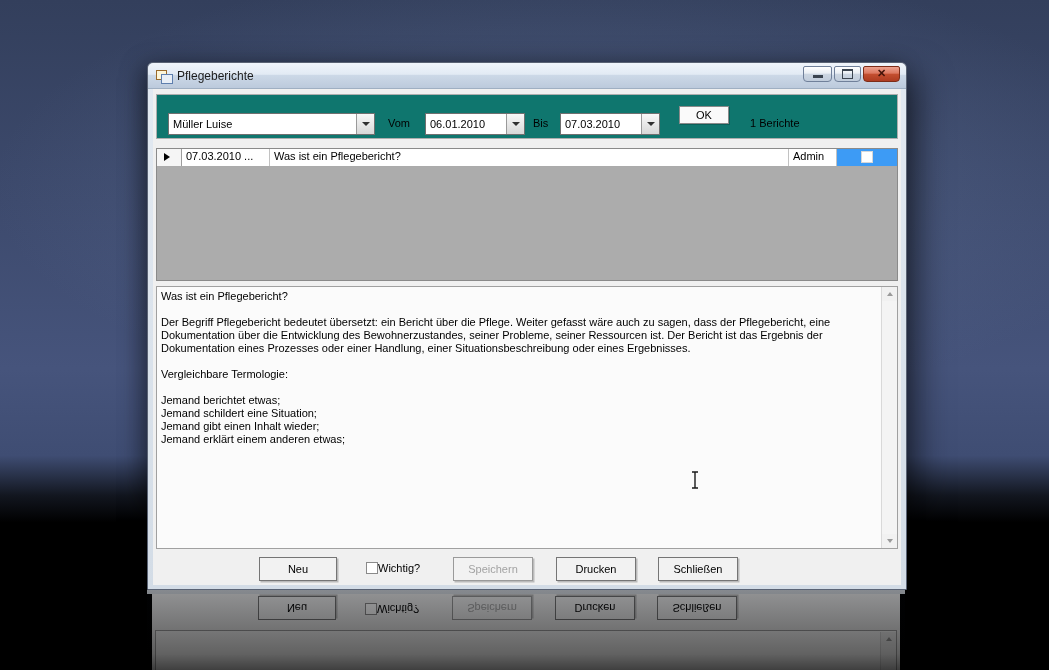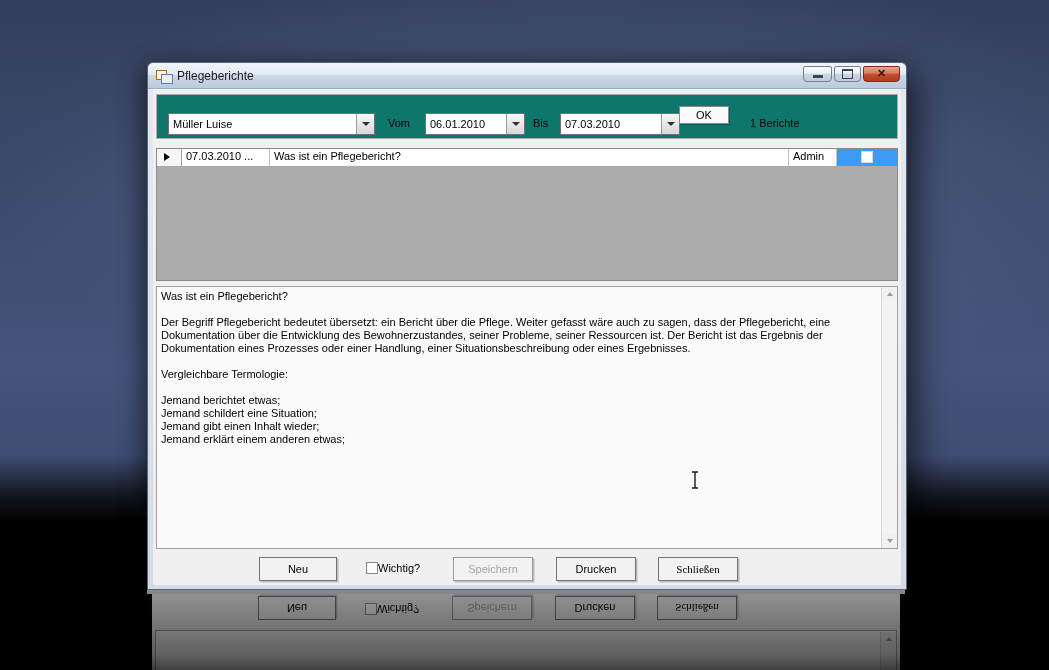--- a/index.html
+++ b/index.html
@@ -40,21 +40,21 @@
   .lbl{font-size:11px;color:#000;position:absolute;}
   
   .toolbar-panel{position:absolute;left:3px;top:5px;width:742px;height:45px;border:1px solid #aeaeae;box-sizing:border-box;background:#0f766e;}
   .combo{position:absolute;height:22px;background:#fff;border:1px solid #707070;box-sizing:border-box;display:flex;align-items:center;}
   .combo-text{font-size:11px;color:#000;padding-left:4px;flex:1;white-space:nowrap;overflow:hidden;}
   .combo-btn{width:17px;height:100%;border-left:1px solid #9a9a9a;background:linear-gradient(to bottom,#f8f8f8,#d8d8d8);
     display:flex;align-items:center;justify-content:center;flex:0 0 auto;}
   .arrow-down{width:0;height:0;border-left:4px solid transparent;border-right:4px solid transparent;border-top:4px solid #303030;}
   .combo.resident{left:11px;top:18px;width:207px;}
   .combo.date1{left:268px;top:18px;width:100px;}
-  .combo.date2{left:403px;top:18px;width:120px;}
+  .combo.date2{left:403px;top:18px;width:100px;}
   .lbl.vom{left:231px;top:22px;}
   .lbl.bis{left:376px;top:22px;}
   .lbl.count{left:593px;top:22px;}
   .ok-btn{position:absolute;left:522px;top:11px;width:50px;height:18px;font-size:11px;font-family:"Liberation Sans",sans-serif;
     background:#fafafa;border:1px solid #8a8a8a;box-shadow:1px 1px 0 rgba(0,0,0,0.18);color:#000;}
   
   .grid{position:absolute;left:3px;top:59px;width:742px;height:133px;border:1px solid #8a8a8a;box-sizing:border-box;background:#acacac;overflow:hidden;}
   .grid-header{display:flex;height:17px;background:#f5f5f5;border-bottom:1px solid #8f8f8f;}
   .gh{font-size:11px;color:#000;box-sizing:border-box;border-right:1px solid #9d9d9d;padding:1px 0 0 4px;white-space:nowrap;overflow:hidden;}
   .grid-row{display:flex;height:17px;background:#fff;border-bottom:1px solid #ababab;}
@@ -76,21 +76,21 @@
   .tri-up{width:0;height:0;border-left:3px solid transparent;border-right:3px solid transparent;border-bottom:4px solid #9a9a9a;}
   .tri-down{width:0;height:0;border-left:3px solid transparent;border-right:3px solid transparent;border-top:4px solid #9a9a9a;}
   
   .btn{position:absolute;height:24px;font-size:11px;font-family:"Liberation Sans",sans-serif;color:#000;
     background:#f2f2f2;border:1px solid #757575;box-shadow:1.5px 1.5px 0 rgba(0,0,0,0.22);}
   .btn.disabled{color:#a3a3a3;border-color:#9a9a9a;}
   .footer-y{top:468px;}
   .btn.neu{left:106px;width:78px;}
   .btn.speichern{left:300px;width:80px;}
   .btn.drucken{left:403px;width:80px;}
-  .btn.schliessen{left:505px;width:80px;font-family:Liberation Serif, serif;}
+  .btn.schliessen{left:505px;width:80px;}
   .chk{position:absolute;left:213px;top:473px;display:flex;align-items:center;cursor:default;}
   .chk-box{width:10px;height:10px;background:#fff;border:1px solid #8a8a8a;display:inline-block;}
   .chk-label{font-size:11px;color:#000;}
   
   .cursor{position:absolute;left:690px;top:471px;width:10px;height:18px;z-index:50;}
   
   .reflection{position:absolute;left:147px;top:590px;width:758px;height:80px;overflow:hidden;}
   .refl-body{position:absolute;inset:0;transform:scaleY(-1);filter:brightness(0.78) saturate(0.85);}
   .refl-client{position:absolute;left:5px;top:0;width:748px;height:76px;background:#f0f0f0;}
   .refl-frame-edge{position:absolute;left:0;top:76px;width:758px;height:4px;background:#d9dfe7;}

